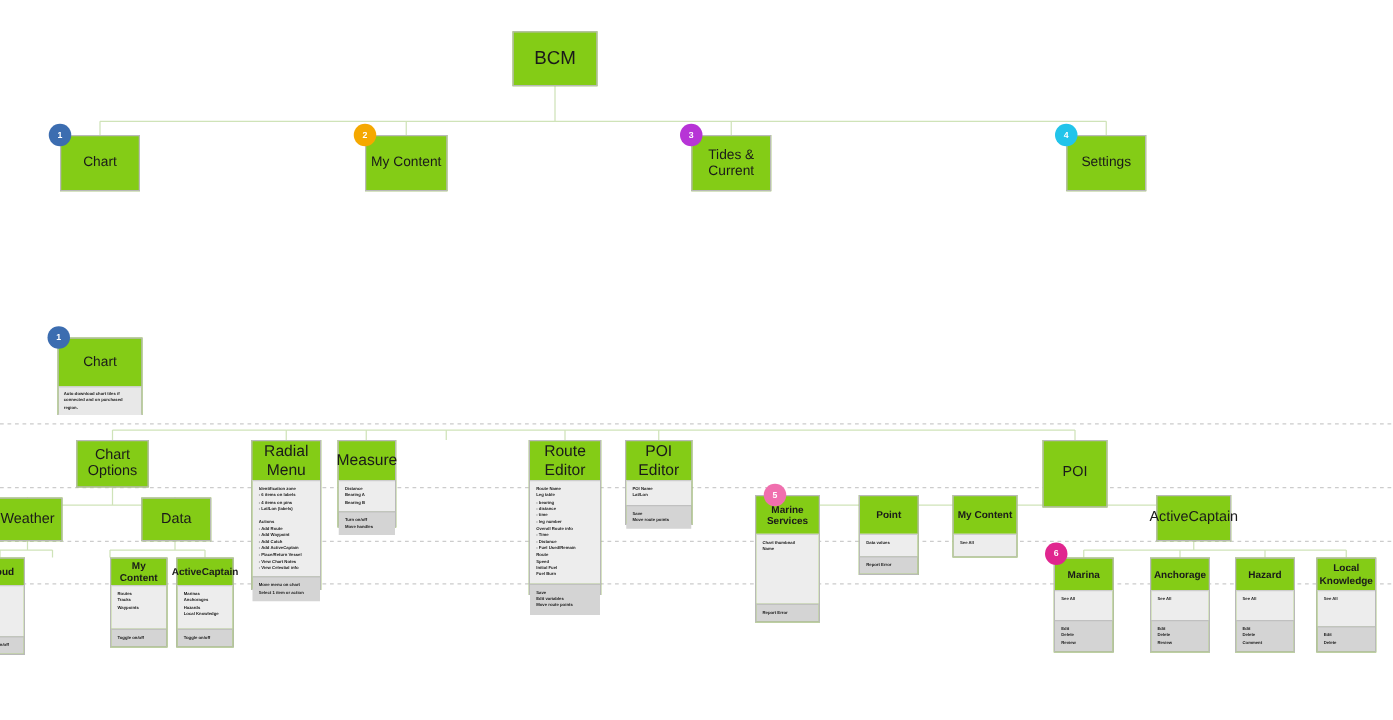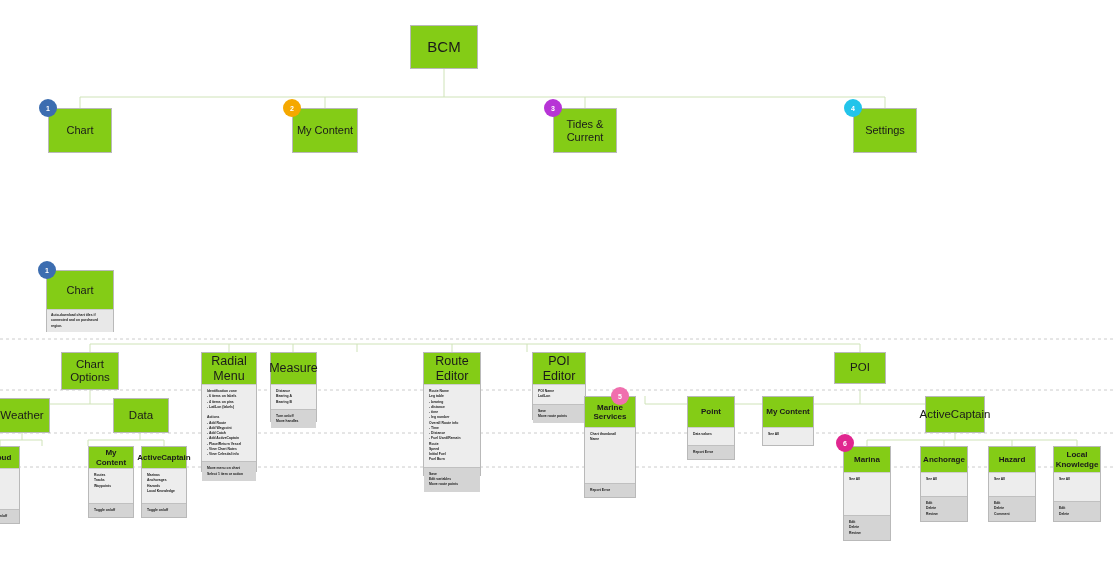--- a/index.html
+++ b/index.html
@@ -257,33 +257,33 @@
   - Fuel Used/Remain
 Route
 Speed
 Initial Fuel
 Fuel Burn</div>
     <div class="actions">Save
 Edit variables
 Move route points</div>
   </div>
 
-  <div class="node big detail" style="left:500px; top:352px; width:54px; height:68px;margin-left:32px;">
+  <div class="node big detail" style="left:500px; top:352px; width:54px; height:68px;">
     <div class="title" style="height:31px">POI Editor</div>
     <div class="body">POI Name
 Lat/Lon</div>
     <div class="actions">Save
 Move route points</div>
   </div>
 
-  <div class="node lvl2" style="left:834px; top:352px; width:52px; height:32px;">
+  <div class="node lvl2" style="left:834px; top:352px; width:52px; height:54px;">
     <div class="title" style="flex:1">POI</div>
   </div>
 
-  <div class="node small detail" style="left:584px; top:396px; width:52px; height:102px;">
+  <div class="node small detail" style="left:604px; top:396px; width:52px; height:102px;">
     <div class="title" style="height:30px">Marine
 Services</div>
     <div class="body">Chart thumbnail
 Name</div>
     <div class="actions">Report Error</div>
   </div>
   <div class="badge" style="left:611px; top:387px; background:#f06fae;">5</div>
 
   <div class="node small detail" style="left:687px; top:396px; width:48px; height:64px;">
     <div class="title" style="height:30px">Point</div>
@@ -293,21 +293,21 @@
 
   <div class="node small detail" style="left:762px; top:396px; width:52px; height:50px;">
     <div class="title" style="height:30px">My Content</div>
     <div class="body">See All</div>
   </div>
 
   <div class="node lvl2" style="left:925px; top:396px; width:60px; height:37px;">
     <div class="title" style="flex:1">ActiveCaptain</div>
   </div>
 
-  <div class="node small detail" style="left:843px; top:446px; width:48px; height:95px;">
+  <div class="node small detail" style="left:843px; top:446px; width:48px; height:76px;">
     <div class="title" style="height:25px">Marina</div>
     <div class="body">See All</div>
     <div class="actions">Edit
 Delete
 Review</div>
   </div>
   <div class="badge" style="left:836px; top:434px; background:#e0268f;">6</div>
 
   <div class="node small detail" style="left:920px; top:446px; width:48px; height:76px;">
     <div class="title" style="height:25px">Anchorage</div>

